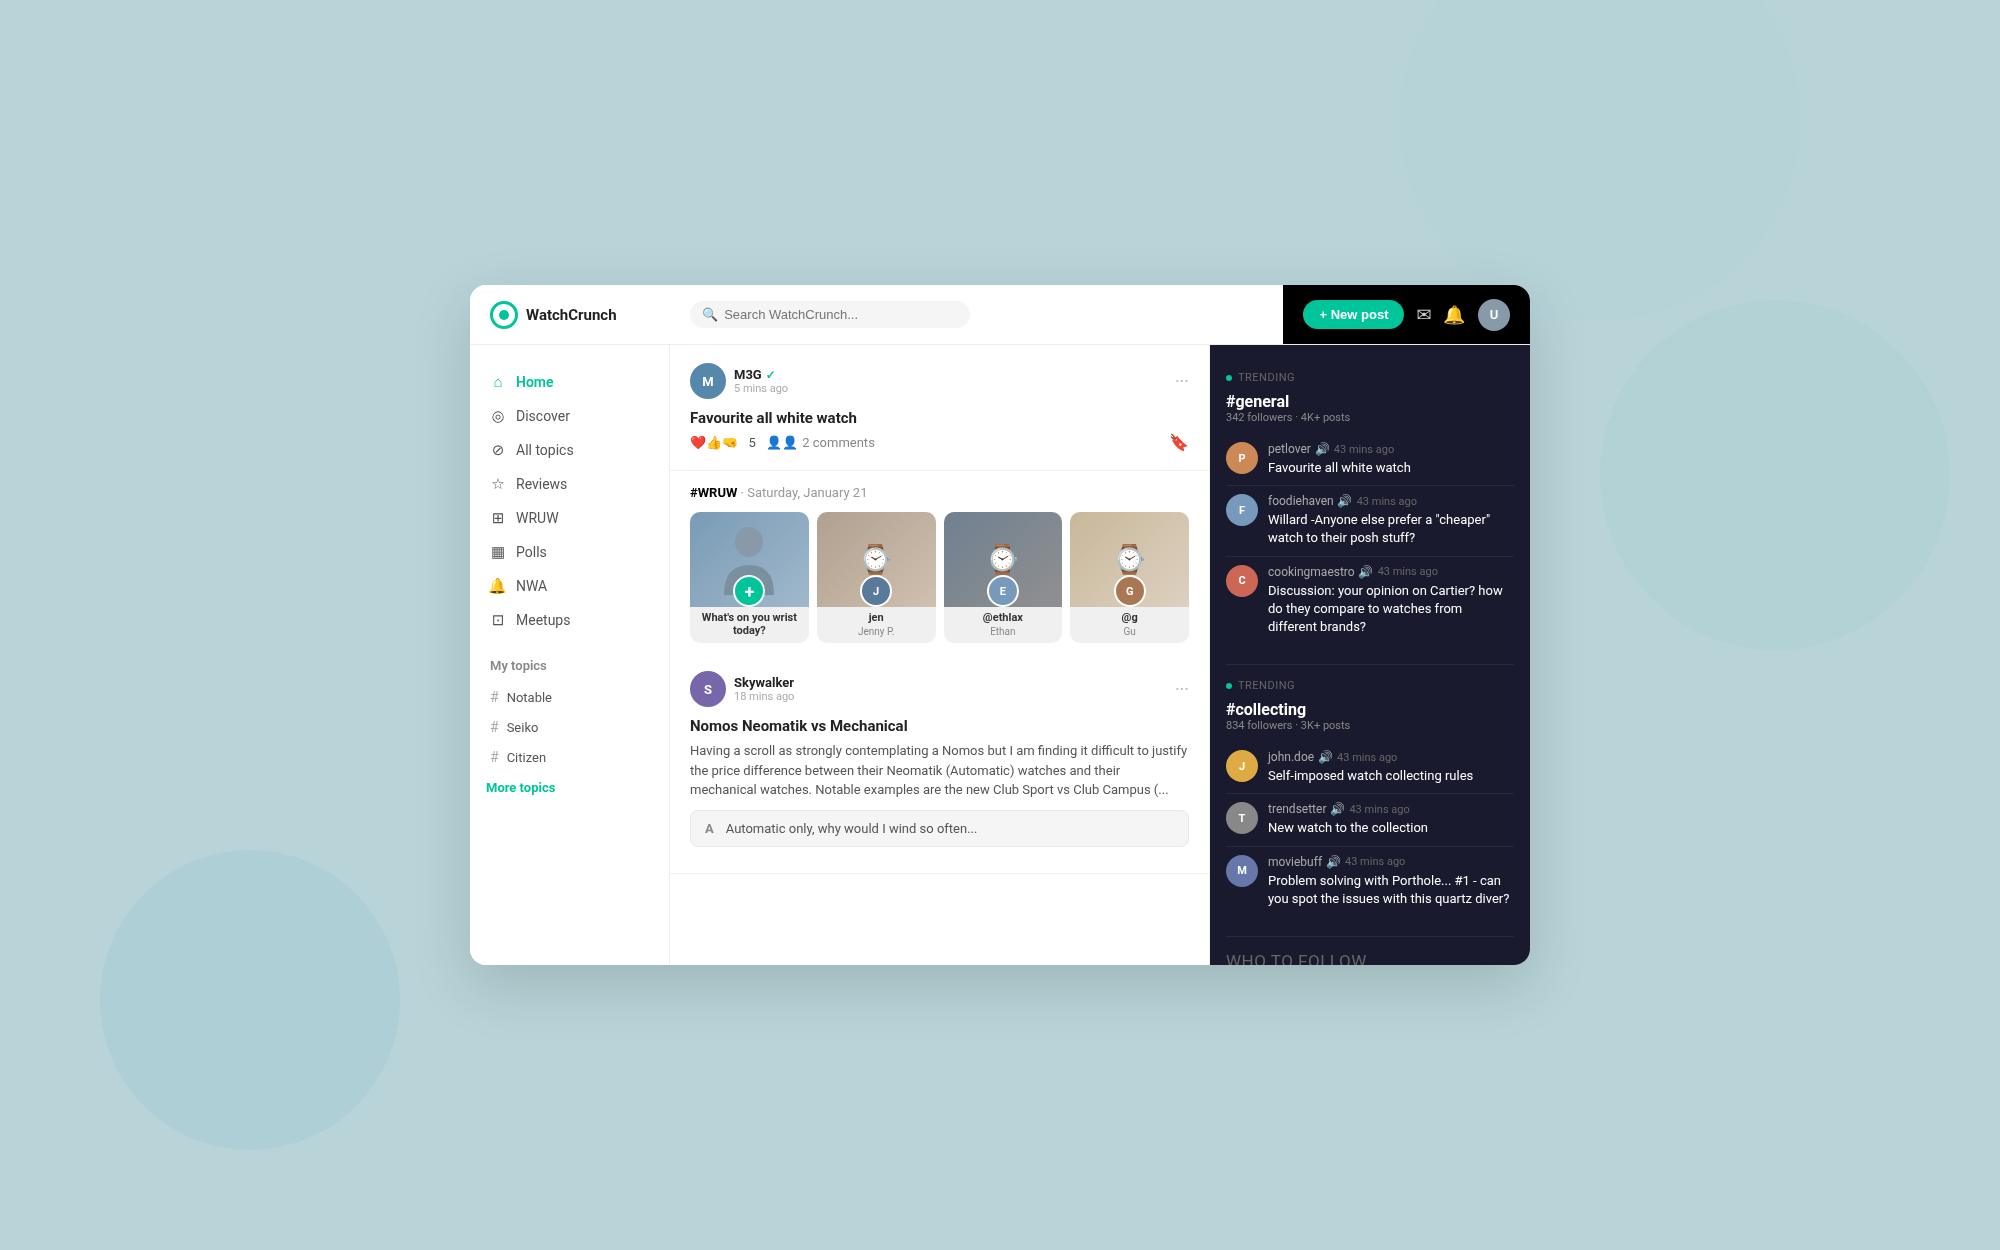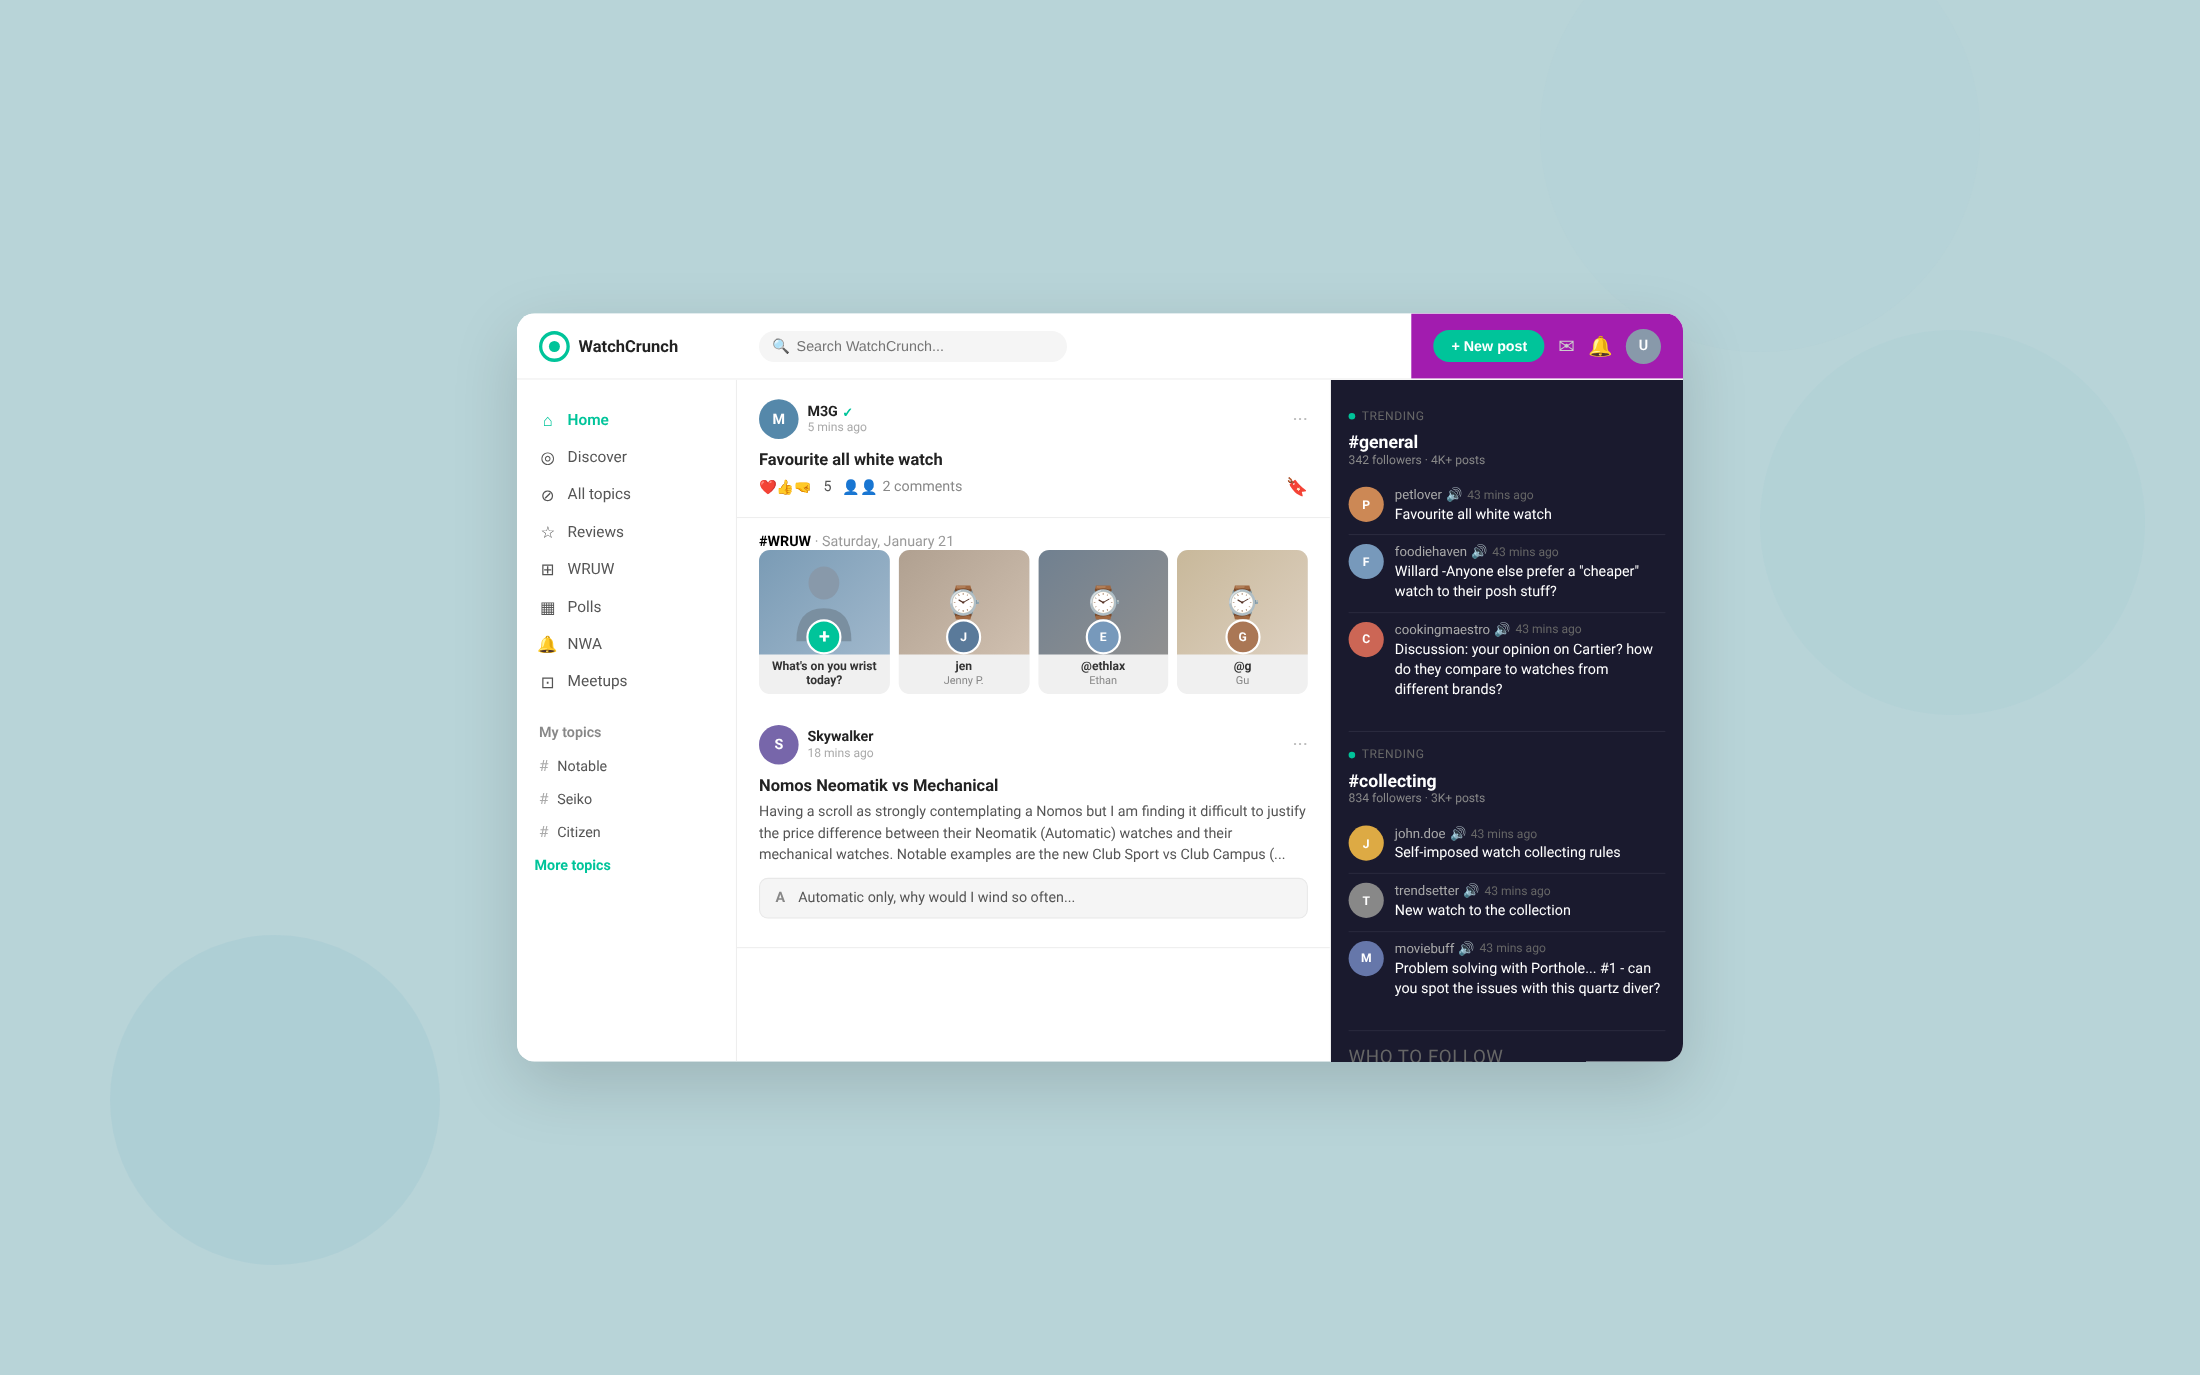--- a/index.html
+++ b/index.html
@@ -107,21 +107,21 @@
       color: #888;
       outline: none;
       width: 100%;
     }
     .header-spacer { flex: 1; }
     
     .header-right {
       display: flex;
       align-items: center;
       gap: 12px;
-      background: #a21caf;
+      background: #000000;
       height: 100%;
       padding: 0 20px;
       margin-right: -20px;
     }
     .new-post-btn {
       background: #00c49a;
       color: #fff;
       border: none;
       border-radius: 20px;
       padding: 7px 16px;
@@ -324,20 +324,21 @@
       font-size: 16px;
     }
     
     .wruw-section {
       padding: 14px 20px 0;
     }
     .wruw-header {
       font-size: 13px;
       font-weight: 700;
       color: #555;
+      margin-bottom: 12px;
     }
     .wruw-hashtag { color: #000; }
     .wruw-date { color: #999; font-weight: 400; }
     .wruw-grid {
       display: flex;
       gap: 8px;
       overflow-x: hidden;
     }
     .wruw-card {
       flex: 1;

